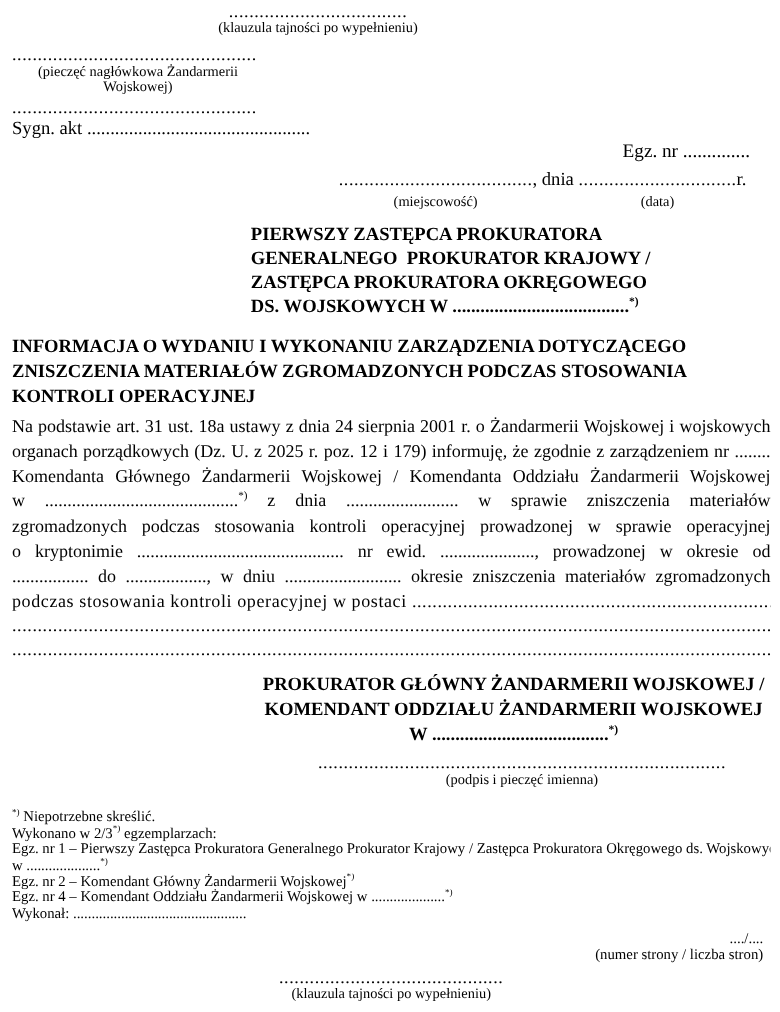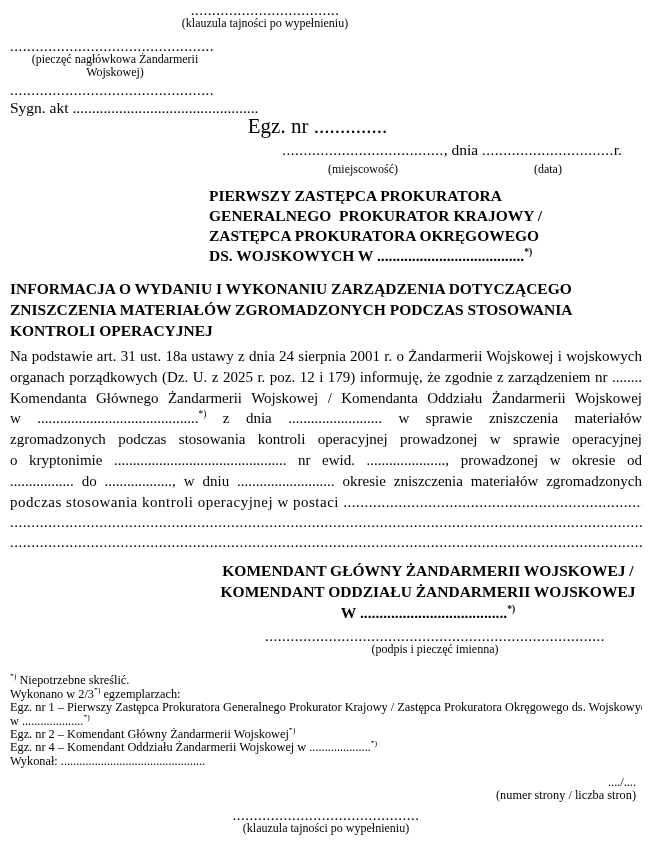--- a/index.html
+++ b/index.html
@@ -23,21 +23,21 @@
   
   .top-class { width:280px; margin-left:115px; text-align:center; }
 
   
   .stamp-block { width:210px; margin-top:9px; }
   .stamp-block + .stamp-block { margin-top:4px; }
   .stamp-block .dotline { text-align:left; }
   .stamp-block .caption { text-align:center; }
 
   .sygn { font-size:15.5px; line-height:17px; margin-top:2px; white-space:nowrap; }
-  .egz  { font-size:21px; line-height:17px; margin-top:2px; text-align:center; margin-right:17px; }
+  .egz  { font-size:16px; line-height:17px; margin-top:2px; text-align:right; margin-right:17px; }
 
   
   .dateline { margin-top:6px; text-align:right; margin-right:20px; font-size:15.5px; line-height:17px; }
   .dateline .seg { display:inline-block; text-align:center; vertical-align:top; }
   .dateline .lbl { display:inline-block; vertical-align:top; }
   .dateline .seg .dots { font-size:15px; letter-spacing:0.5px; }
   .dateline .seg .caption { font-size:12px; line-height:13px;margin-top:32px; }
 
   
   .addressee { margin-top:10px; margin-left:199px; font-weight:bold; font-size:15.5px; line-height:20px; }
@@ -121,21 +121,21 @@
     <div class="jline"><span>w ...........................................</span><sup>*)</sup><span> z dnia ......................... w sprawie zniszczenia materiałów</span></div>
     <div class="jline"><span>zgromadzonych podczas stosowania kontroli operacyjnej prowadzonej w sprawie operacyjnej</span></div>
     <div class="jline"><span>o kryptonimie .............................................. nr ewid. ....................., prowadzonej w okresie od</span></div>
     <div class="jline"><span>................. do .................., w dniu .......................... okresie zniszczenia materiałów zgromadzonych</span></div>
     <div class="fill-line">podczas stosowania kontroli operacyjnej w postaci ........................................................................................................................</div>
     <div class="fill-line filler">..........................................................................................................................................................................</div>
     <div class="fill-line filler">..........................................................................................................................................................................</div>
   </div>
 
   <div class="signer">
-    <div>KOMENDANT GŁÓWNY ŻANDARMERII WOJSKOWEJ /</div>
+    <div>PROKURATOR GŁÓWNY ŻANDARMERII WOJSKOWEJ /</div>
     <div>KOMENDANT ODDZIAŁU ŻANDARMERII WOJSKOWEJ</div>
     <div><span>W ......................................</span><sup>*)</sup></div>
   </div>
 
   <div class="sigline">
     <div class="dotline">................................................................................</div>
     <div class="caption">(podpis i pieczęć imienna)</div>
   </div>
 
   <div class="footnotes">

